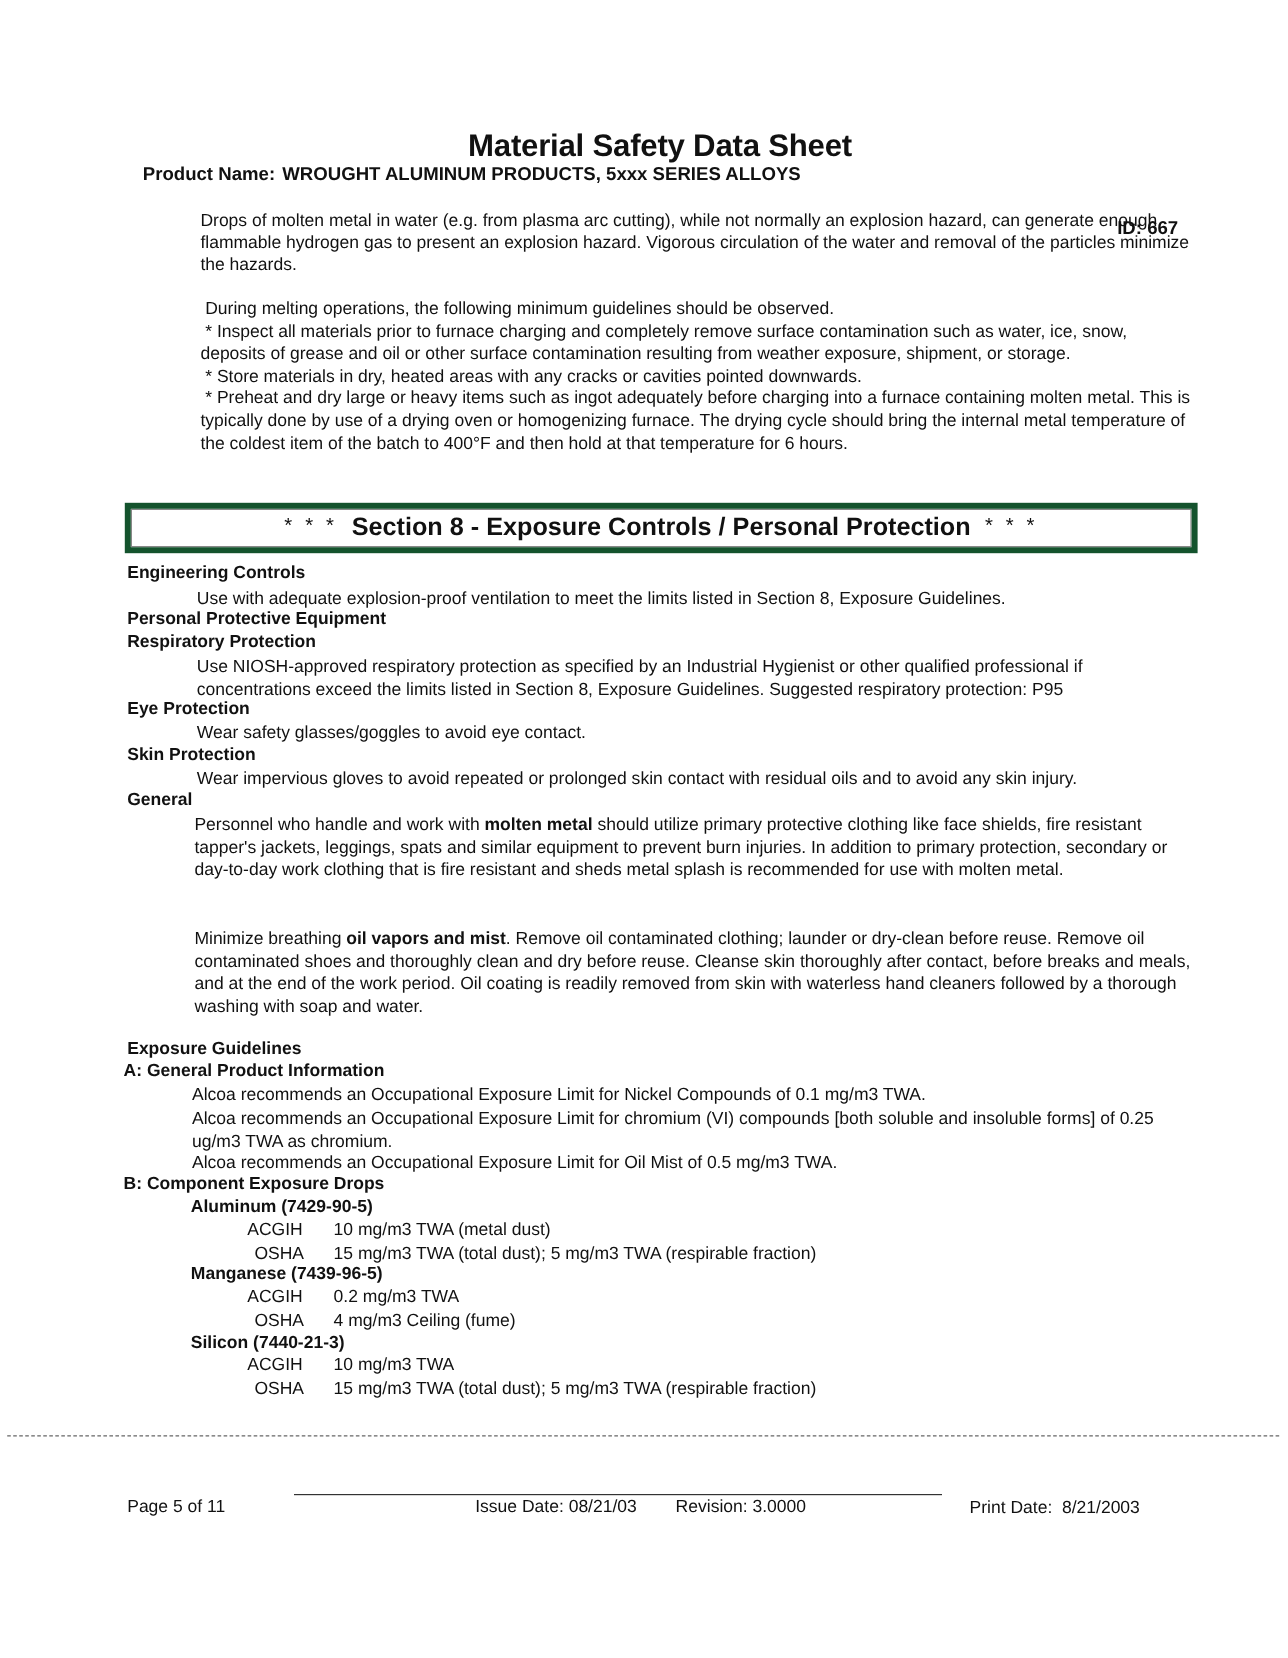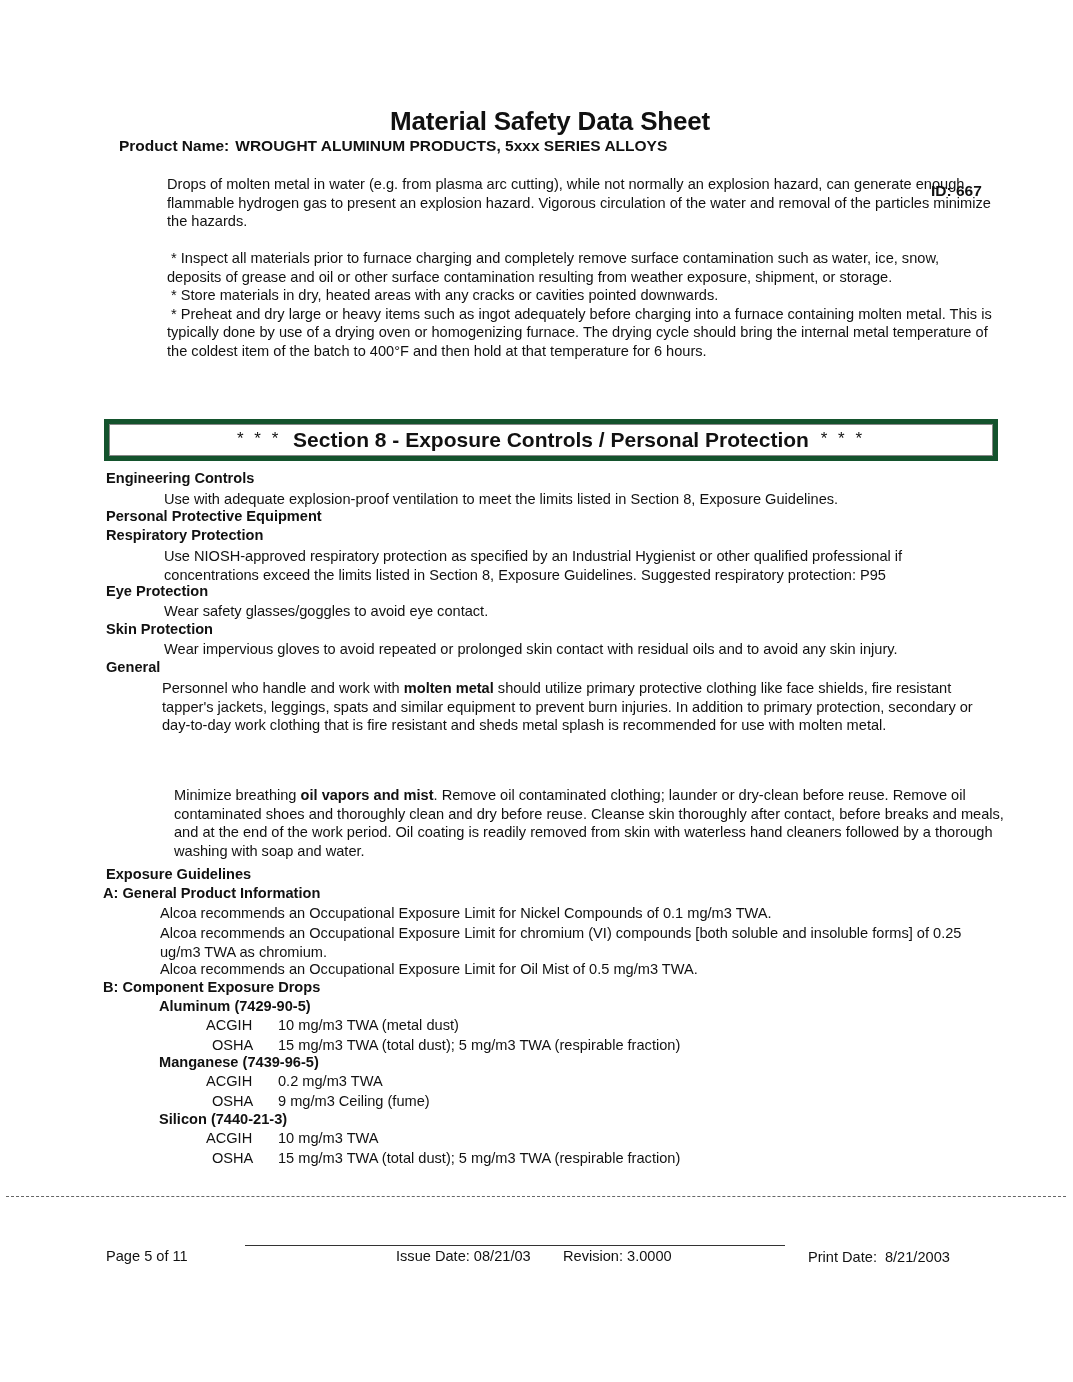--- a/index.html
+++ b/index.html
@@ -30,20 +30,21 @@
 <body>
 
 <div class="abs title">Material Safety Data Sheet</div>
 <div class="abs product">
   <span>Product Name:</span><span class="val">WROUGHT ALUMINUM PRODUCTS, 5xxx SERIES ALLOYS</span>
 </div>
 <div class="abs docid">ID: 667</div>
 
 <div class="abs para p1">Drops of molten metal in water (e.g. from plasma arc cutting), while not normally an explosion hazard, can generate enough flammable hydrogen gas to present an explosion hazard. Vigorous circulation of the water and removal of the particles minimize the hazards.</div>
 <div class="abs para p2">
+  <div style="padding-left:4px">During melting operations, the following minimum guidelines should be observed.</div>
   <div style="text-indent:4px">* Inspect all materials prior to furnace charging and completely remove surface contamination such as water, ice, snow, deposits of grease and oil or other surface contamination resulting from weather exposure, shipment, or storage.</div>
   <div style="text-indent:4px">* Store materials in dry, heated areas with any cracks or cavities pointed downwards.</div>
   <div style="text-indent:4px">* Preheat and dry large or heavy items such as ingot adequately before charging into a furnace containing molten metal. This is typically done by use of a drying oven or homogenizing furnace. The drying cycle should bring the internal metal temperature of the coldest item of the batch to 400°F and then hold at that temperature for 6 hours.</div>
 </div>
 
 <div class="abs banner">
   <div class="banner-text">
     <span class="stars">* * *</span>
     <span style="margin:0 6px">Section 8 - Exposure Controls / Personal Protection</span>
     <span class="stars">* * *</span>
@@ -57,42 +58,42 @@
 <div class="abs t lh" style="left:164px; top:547px; width:830px;">Use NIOSH-approved respiratory protection as specified by an Industrial Hygienist or other qualified professional if concentrations exceed the limits listed in Section 8, Exposure Guidelines. Suggested respiratory protection: P95</div>
 <div class="abs h" style="left:106px; top:583px;">Eye Protection</div>
 <div class="abs t" style="left:164px; top:603px;">Wear safety glasses/goggles to avoid eye contact.</div>
 <div class="abs h" style="left:106px; top:621px;">Skin Protection</div>
 <div class="abs t" style="left:164px; top:641px;">Wear impervious gloves to avoid repeated or prolonged skin contact with residual oils and to avoid any skin injury.</div>
 <div class="abs h" style="left:106px; top:659px;">General</div>
 
 <div class="abs t lh" style="left:162px; top:679px; width:832px;">
   <span>Personnel who handle and work with </span><span class="bold">molten metal</span><span> should utilize primary protective clothing like face shields, fire resistant tapper's jackets, leggings, spats and similar equipment to prevent burn injuries. In addition to primary protection, secondary or day-to-day work clothing that is fire resistant and sheds metal splash is recommended for use with molten metal.</span>
 </div>
-<div class="abs t lh" style="left:174px; top:774px; width:832px;margin-top:12px;">
+<div class="abs t lh" style="left:162px; top:774px; width:832px;">
   <span>Minimize breathing </span><span class="bold">oil vapors and mist</span><span>. Remove oil contaminated clothing; launder or dry-clean before reuse. Remove oil contaminated shoes and thoroughly clean and dry before reuse. Cleanse skin thoroughly after contact, before breaks and meals, and at the end of the work period. Oil coating is readily removed from skin with waterless hand cleaners followed by a thorough washing with soap and water.</span>
 </div>
 
 <div class="abs h" style="left:106px; top:866px;">Exposure Guidelines</div>
 <div class="abs h" style="left:103px; top:885px;">A: General Product Information</div>
 <div class="abs t" style="left:160px; top:905px;">Alcoa recommends an Occupational Exposure Limit for Nickel Compounds of 0.1 mg/m3 TWA.</div>
 <div class="abs t lh" style="left:160px; top:924px; width:820px;">Alcoa recommends an Occupational Exposure Limit for chromium (VI) compounds [both soluble and insoluble forms] of 0.25 ug/m3 TWA as chromium.</div>
 <div class="abs t" style="left:160px; top:961px;">Alcoa recommends an Occupational Exposure Limit for Oil Mist of 0.5 mg/m3 TWA.</div>
 <div class="abs h" style="left:103px; top:979px;">B: Component Exposure Drops</div>
 
 <div class="abs h" style="left:159px; top:998px;">Aluminum  (7429-90-5)</div>
 <div class="abs t" style="left:206px; top:1017px;">ACGIH</div>
 <div class="abs t" style="left:278px; top:1017px;">10 mg/m3 TWA (metal dust)</div>
 <div class="abs t" style="left:212px; top:1037px;">OSHA</div>
 <div class="abs t" style="left:278px; top:1037px;">15 mg/m3 TWA (total dust); 5 mg/m3 TWA (respirable fraction)</div>
 
 <div class="abs h" style="left:159px; top:1054px;">Manganese  (7439-96-5)</div>
 <div class="abs t" style="left:206px; top:1073px;">ACGIH</div>
 <div class="abs t" style="left:278px; top:1073px;">0.2 mg/m3 TWA</div>
 <div class="abs t" style="left:212px; top:1093px;">OSHA</div>
-<div class="abs t" style="left:278px; top:1093px;">9 mg/m3 Ceiling (fume)</div>
+<div class="abs t" style="left:278px; top:1093px;">4 mg/m3 Ceiling (fume)</div>
 
 <div class="abs h" style="left:159px; top:1111px;">Silicon  (7440-21-3)</div>
 <div class="abs t" style="left:206px; top:1130px;">ACGIH</div>
 <div class="abs t" style="left:278px; top:1130px;">10 mg/m3 TWA</div>
 <div class="abs t" style="left:212px; top:1150px;">OSHA</div>
 <div class="abs t" style="left:278px; top:1150px;">15 mg/m3 TWA (total dust); 5 mg/m3 TWA (respirable fraction)</div>
 
 <div class="rule" style="left:6px; top:1196px; width:1060px;"></div>
 <div style="position:absolute; left:245px; top:1245px; width:540px; border-top:1px solid #333;"></div>
 <div class="abs footer" style="left:106px; top:1248px;">Page 5 of 11</div>

